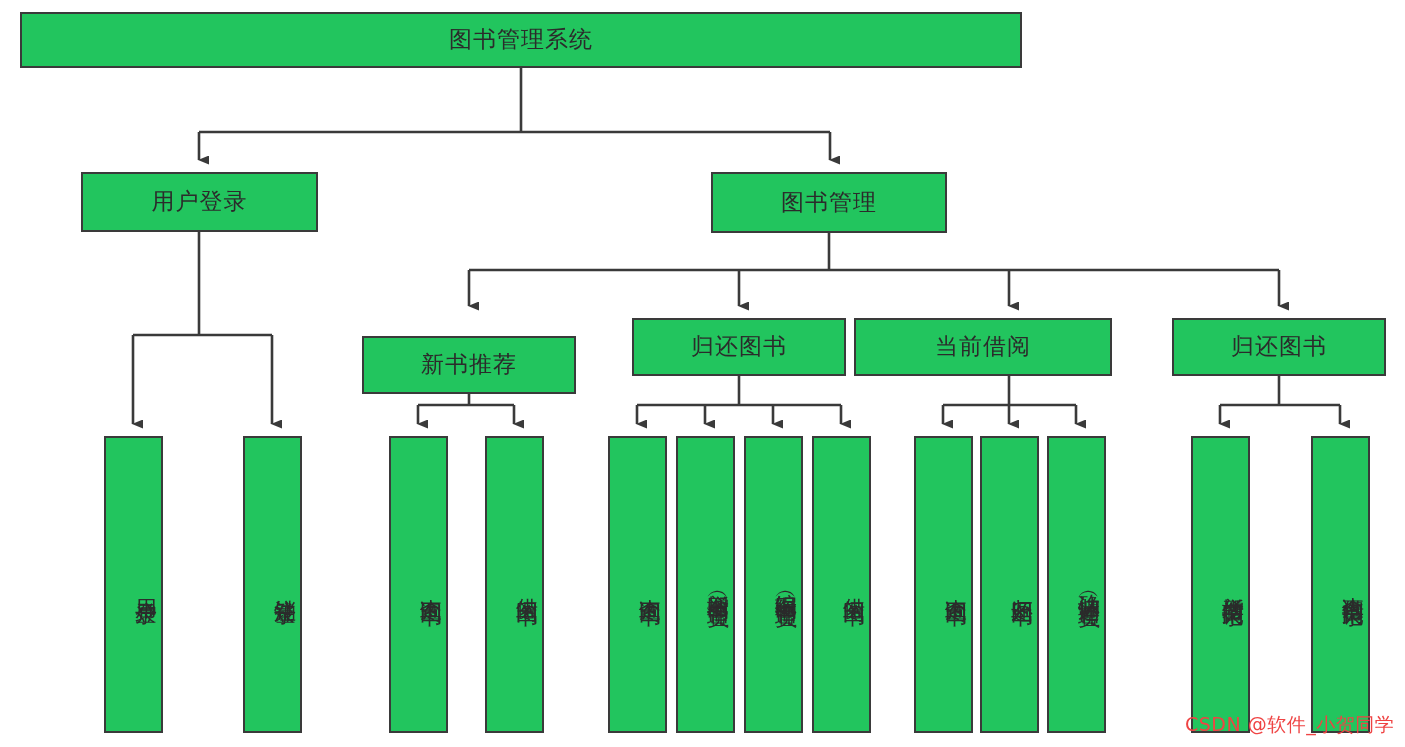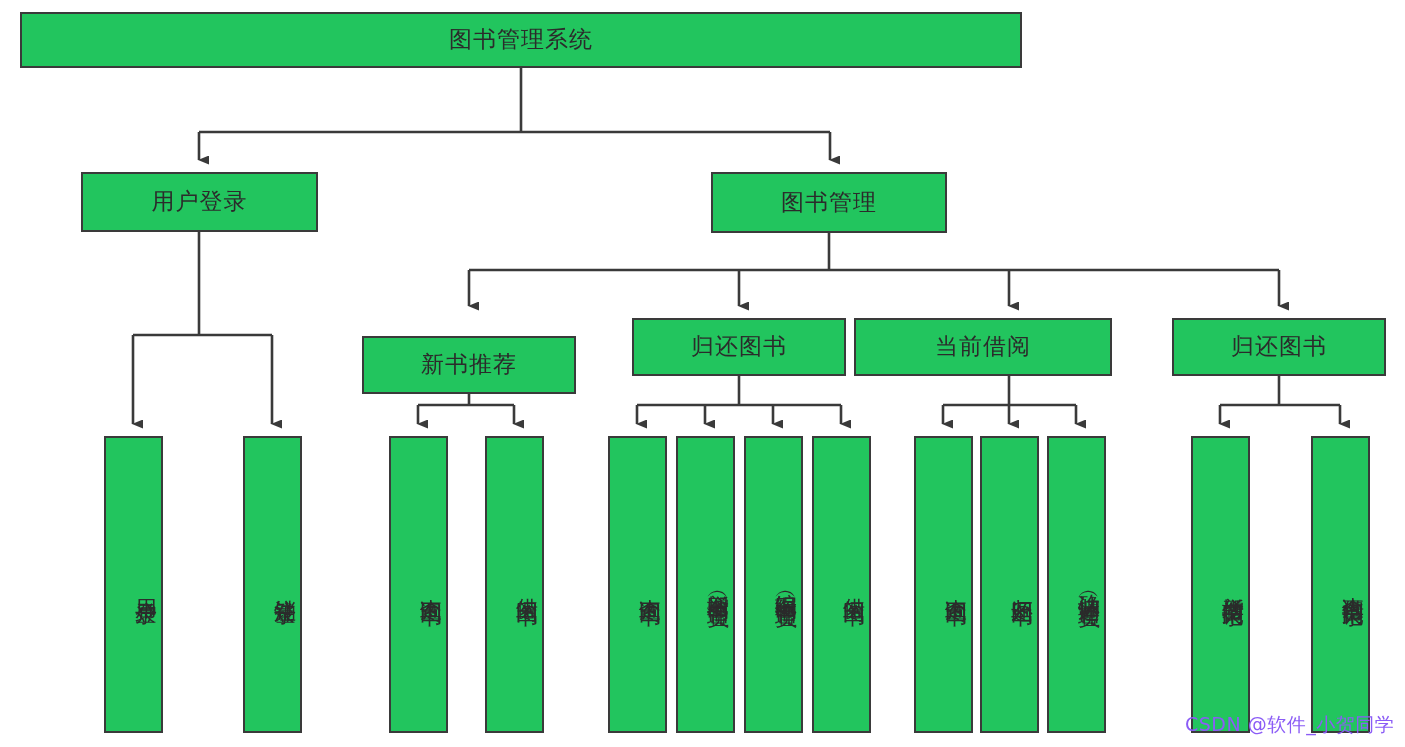--- a/index.html
+++ b/index.html
@@ -52,21 +52,21 @@
     width: 1405px;
     height: 747px;
     z-index: 1;
     pointer-events: none;
   }
   .watermark {
     position: absolute;
     left: 1185px;
     top: 712px;
     font-size: 19px;
-    color: #8b5cf6;
+    color: #ef4444;
     white-space: nowrap;
     z-index: 5;
     letter-spacing: 0.5px;
   }
 </style>
 </head>
 <body>
 
 <div id="canvas">
 

